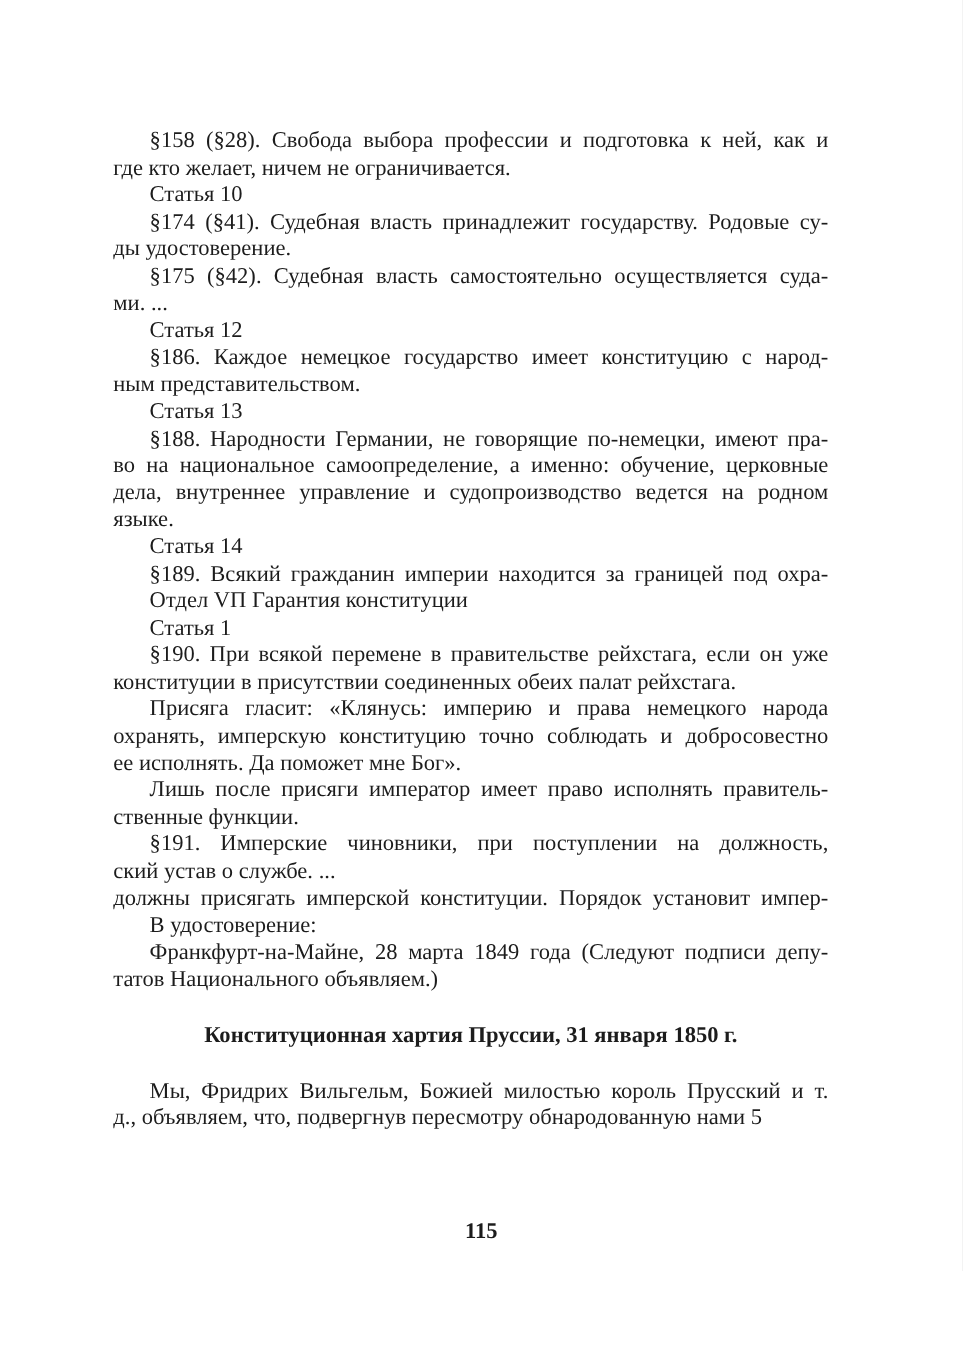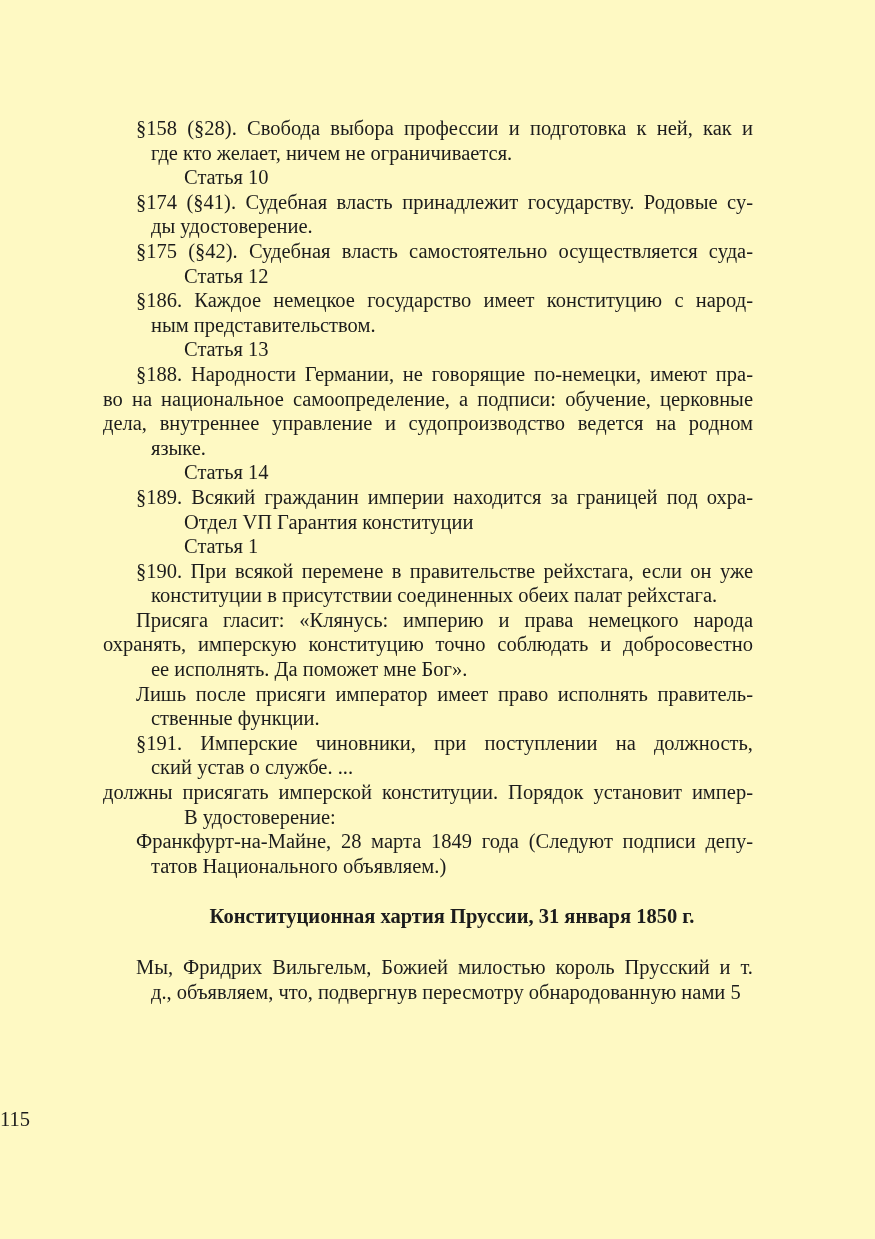--- a/index.html
+++ b/index.html
@@ -4,64 +4,64 @@
 <style>
   html, body {
     margin: 0;
     padding: 0;
     background: #e9e9e9;
   }
   .page {
     position: relative;
     width: 875px;
     height: 1239px;
-    background: #fef9c3;
+    background: #ffffff;
     font-family: "Liberation Serif", "DejaVu Serif", serif;
     color: #1c1c1c;
     overflow: hidden;
   }
   .text-column {
     position: absolute;
     left: 103px;
     top: 116px;
     width: 650px;
     font-size: 20.5px;
     line-height: 24.6px;
   }
   .para { margin: 0; }
   .para .line {
     text-align: justify;
     text-align-last: justify;
     white-space: normal;
   }
   .para .line.last {
     text-align-last: left;
-    margin-left: 48px;
   }
   .para.body .line.first {
     text-indent: 33px;
   }
   .para.heading {
     font-weight: bold;
     margin-top: 26px;
     margin-bottom: 26px;
   }
   .para.heading .line,
   .para.heading .line.last {
     text-align: left;
     text-align-last: center;
     text-indent: 0;
   }
   .page-number {
     position: absolute;
     left: 0;
     width: 875px;
     top: 1108px;
+    text-align: center;
     font-size: 20.5px;
-    font-weight: normal;
+    font-weight: bold;
     color: #1c1c1c;
     font-family: "Liberation Serif", "DejaVu Serif", serif;
   }
 </style>
 </head>
 <body>
 
 <div class="page">
   <div class="text-column">
       <div class="para body">
@@ -70,34 +70,35 @@
       </div>
       <div class="para body">
         <div class="line first last">Статья 10</div>
       </div>
       <div class="para body">
         <div class="line first">§174 (§41). Судебная власть принадлежит государству. Родовые су-</div>
         <div class="line last">ды удостоверение.</div>
       </div>
       <div class="para body">
         <div class="line first">§175 (§42). Судебная власть самостоятельно осуществляется суда-</div>
+        <div class="line last">ми. ...</div>
       </div>
       <div class="para body">
         <div class="line first last">Статья 12</div>
       </div>
       <div class="para body">
         <div class="line first">§186. Каждое немецкое государство имеет конституцию с народ-</div>
         <div class="line last">ным представительством.</div>
       </div>
       <div class="para body">
         <div class="line first last">Статья 13</div>
       </div>
       <div class="para body">
         <div class="line first">§188. Народности Германии, не говорящие по-немецки, имеют пра-</div>
-        <div class="line">во на национальное самоопределение, а подписи: обучение, церковные</div>
+        <div class="line">во на национальное самоопределение, а именно: обучение, церковные</div>
         <div class="line">дела, внутреннее управление и судопроизводство ведется на родном</div>
         <div class="line last">языке.</div>
       </div>
       <div class="para body">
         <div class="line first last">Статья 14</div>
       </div>
       <div class="para body">
         <div class="line first">§189. Всякий гражданин империи находится за границей под охра-</div>
       </div>
       <div class="para body">

